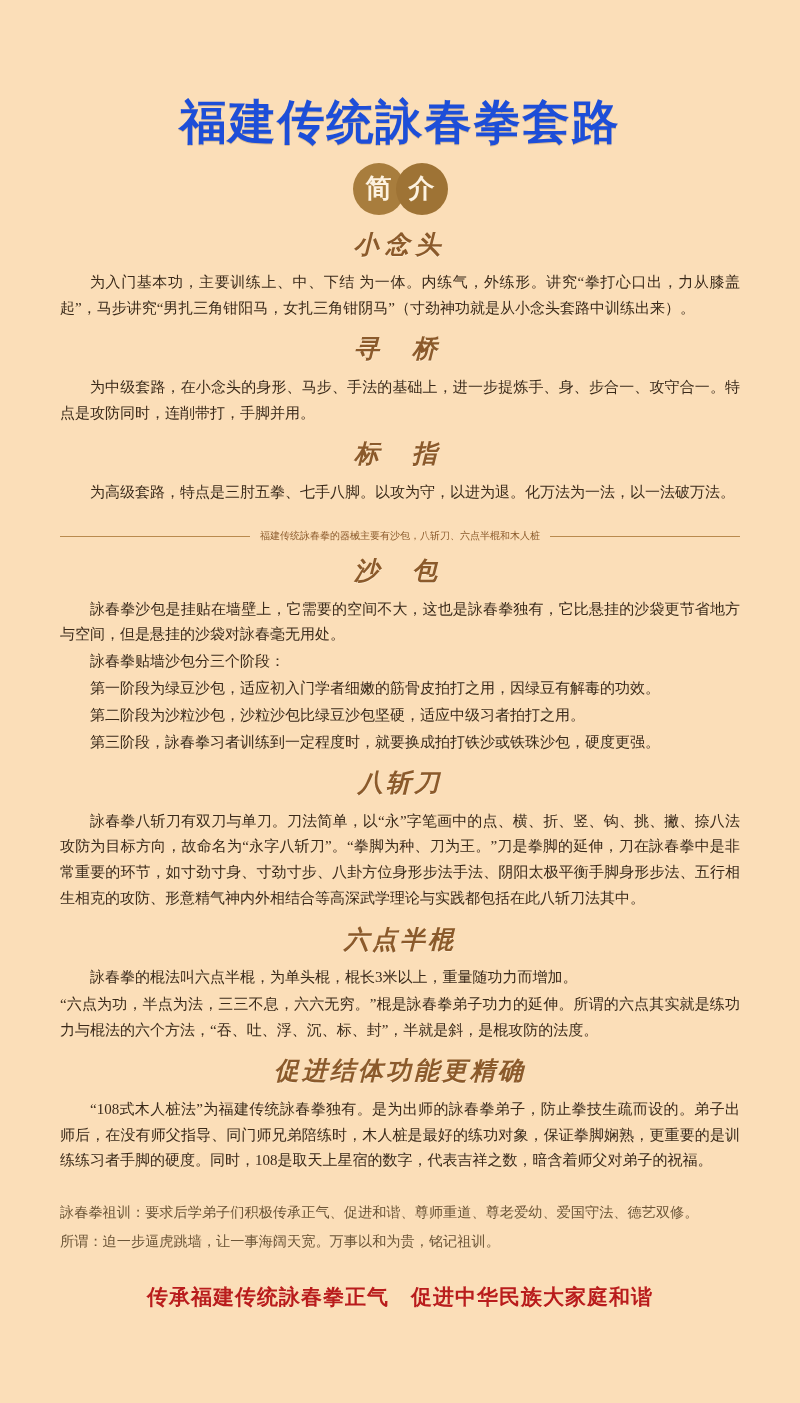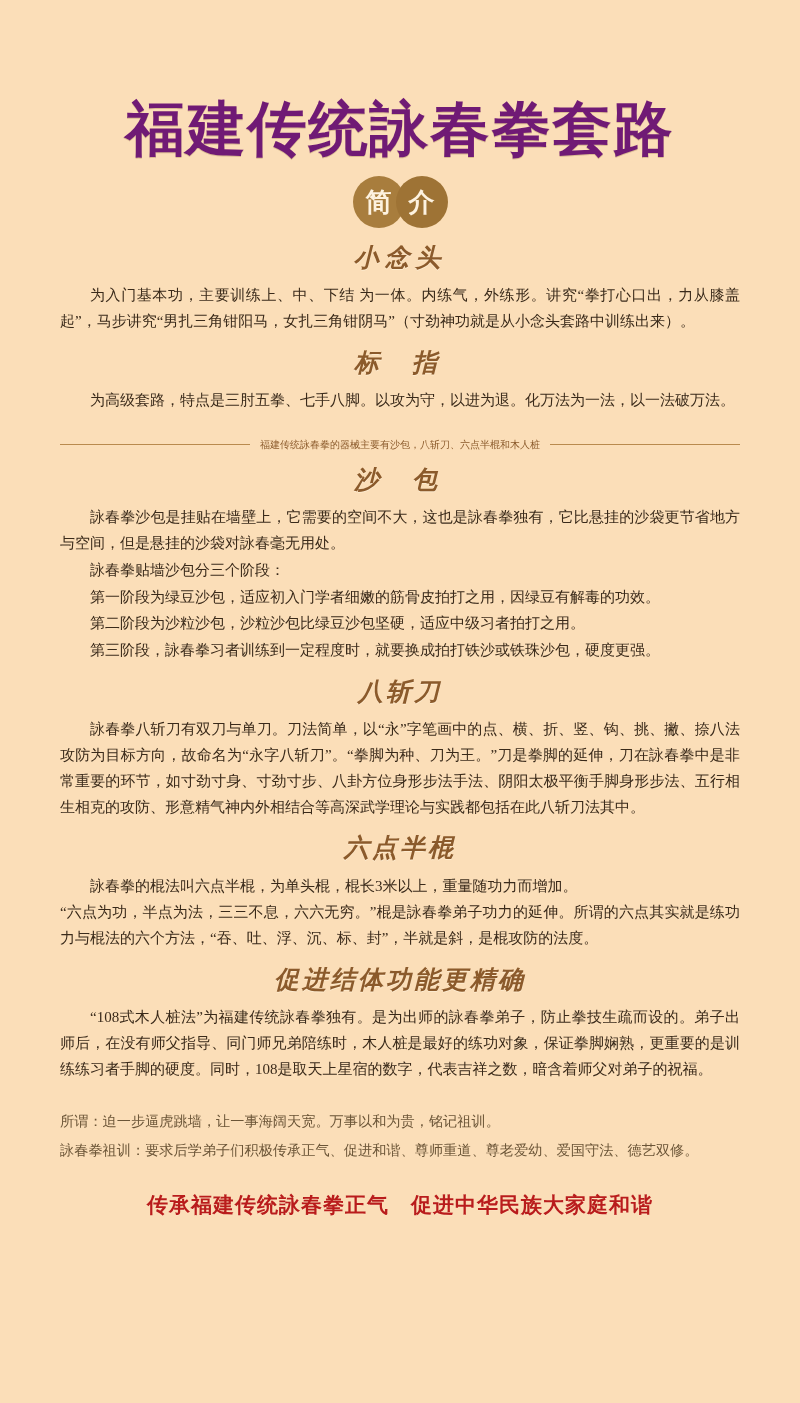--- a/index.html
+++ b/index.html
@@ -24,24 +24,24 @@
     position: relative;
   }
 
   
   .header {
     text-align: center;
     padding-top: 96px;
   }
   .main-title {
     font-family: "Liberation Serif", "DejaVu Serif", serif;
-    font-size: 59px;
+    font-size: 47px;
     font-weight: bold;
     letter-spacing: 2px;
-    color: #701a75;
+    color: #1d4ed8;
     line-height: 1.12;
     margin: 0;
     text-shadow: 0 1px 0 rgba(120, 80, 30, .25);
   }
   .badge-wrap {
     margin-top: 12px;
     display: flex;
     justify-content: center;
     align-items: center;
     height: 56px;
@@ -152,20 +152,24 @@
       <span class="badge-circle">简</span>
       <span class="badge-circle second">介</span>
     </div>
   </div>
 
   <div class="section">
     <div class="sec-title">小念头</div>
     <p class="body">为入门基本功，主要训练上、中、下结 为一体。内练气，外练形。讲究“拳打心口出，力从膝盖起”，马步讲究“男扎三角钳阳马，女扎三角钳阴马”（寸劲神功就是从小念头套路中训练出来）。</p>
   </div>
 
+  <div class="section">
+    <div class="sec-title wide">寻 桥</div>
+    <p class="body">为中级套路，在小念头的身形、马步、手法的基础上，进一步提炼手、身、步合一、攻守合一。特点是攻防同时，连削带打，手脚并用。</p>
+  </div>
 
   <div class="section">
     <div class="sec-title wide">标 指</div>
     <p class="body">为高级套路，特点是三肘五拳、七手八脚。以攻为守，以进为退。化万法为一法，以一法破万法。</p>
   </div>
 
   <div class="divider">
     <span class="rule"></span>
     <span class="cap">福建传统詠春拳的器械主要有沙包，八斩刀、六点半棍和木人桩</span>
     <span class="rule"></span>
@@ -190,21 +194,21 @@
     <p class="body">詠春拳的棍法叫六点半棍，为单头棍，棍长3米以上，重量随功力而增加。</p>
     <p class="body noindent">“六点为功，半点为法，三三不息，六六无穷。”棍是詠春拳弟子功力的延伸。所谓的六点其实就是练功力与棍法的六个方法，“吞、吐、浮、沉、标、封”，半就是斜，是棍攻防的法度。</p>
   </div>
 
   <div class="section">
     <div class="sec-title tight">促进结体功能更精确</div>
     <p class="body">“108式木人桩法”为福建传统詠春拳独有。是为出师的詠春拳弟子，防止拳技生疏而设的。弟子出师后，在没有师父指导、同门师兄弟陪练时，木人桩是最好的练功对象，保证拳脚娴熟，更重要的是训练练习者手脚的硬度。同时，108是取天上星宿的数字，代表吉祥之数，暗含着师父对弟子的祝福。</p>
   </div>
 
   <div class="precepts">
+    <p>詠春拳祖训：要求后学弟子们积极传承正气、促进和谐、尊师重道、尊老爱幼、爱国守法、德艺双修。</p>
     <p>所谓：迫一步逼虎跳墙，让一事海阔天宽。万事以和为贵，铭记祖训。</p>
-    <p>詠春拳祖训：要求后学弟子们积极传承正气、促进和谐、尊师重道、尊老爱幼、爱国守法、德艺双修。</p>
   </div>
 
   <div class="slogan">
     <span>传承福建传统詠春拳正气</span><span class="gap"></span><span>促进中华民族大家庭和谐</span>
   </div>
 
 </div>
 
 </body></html>

